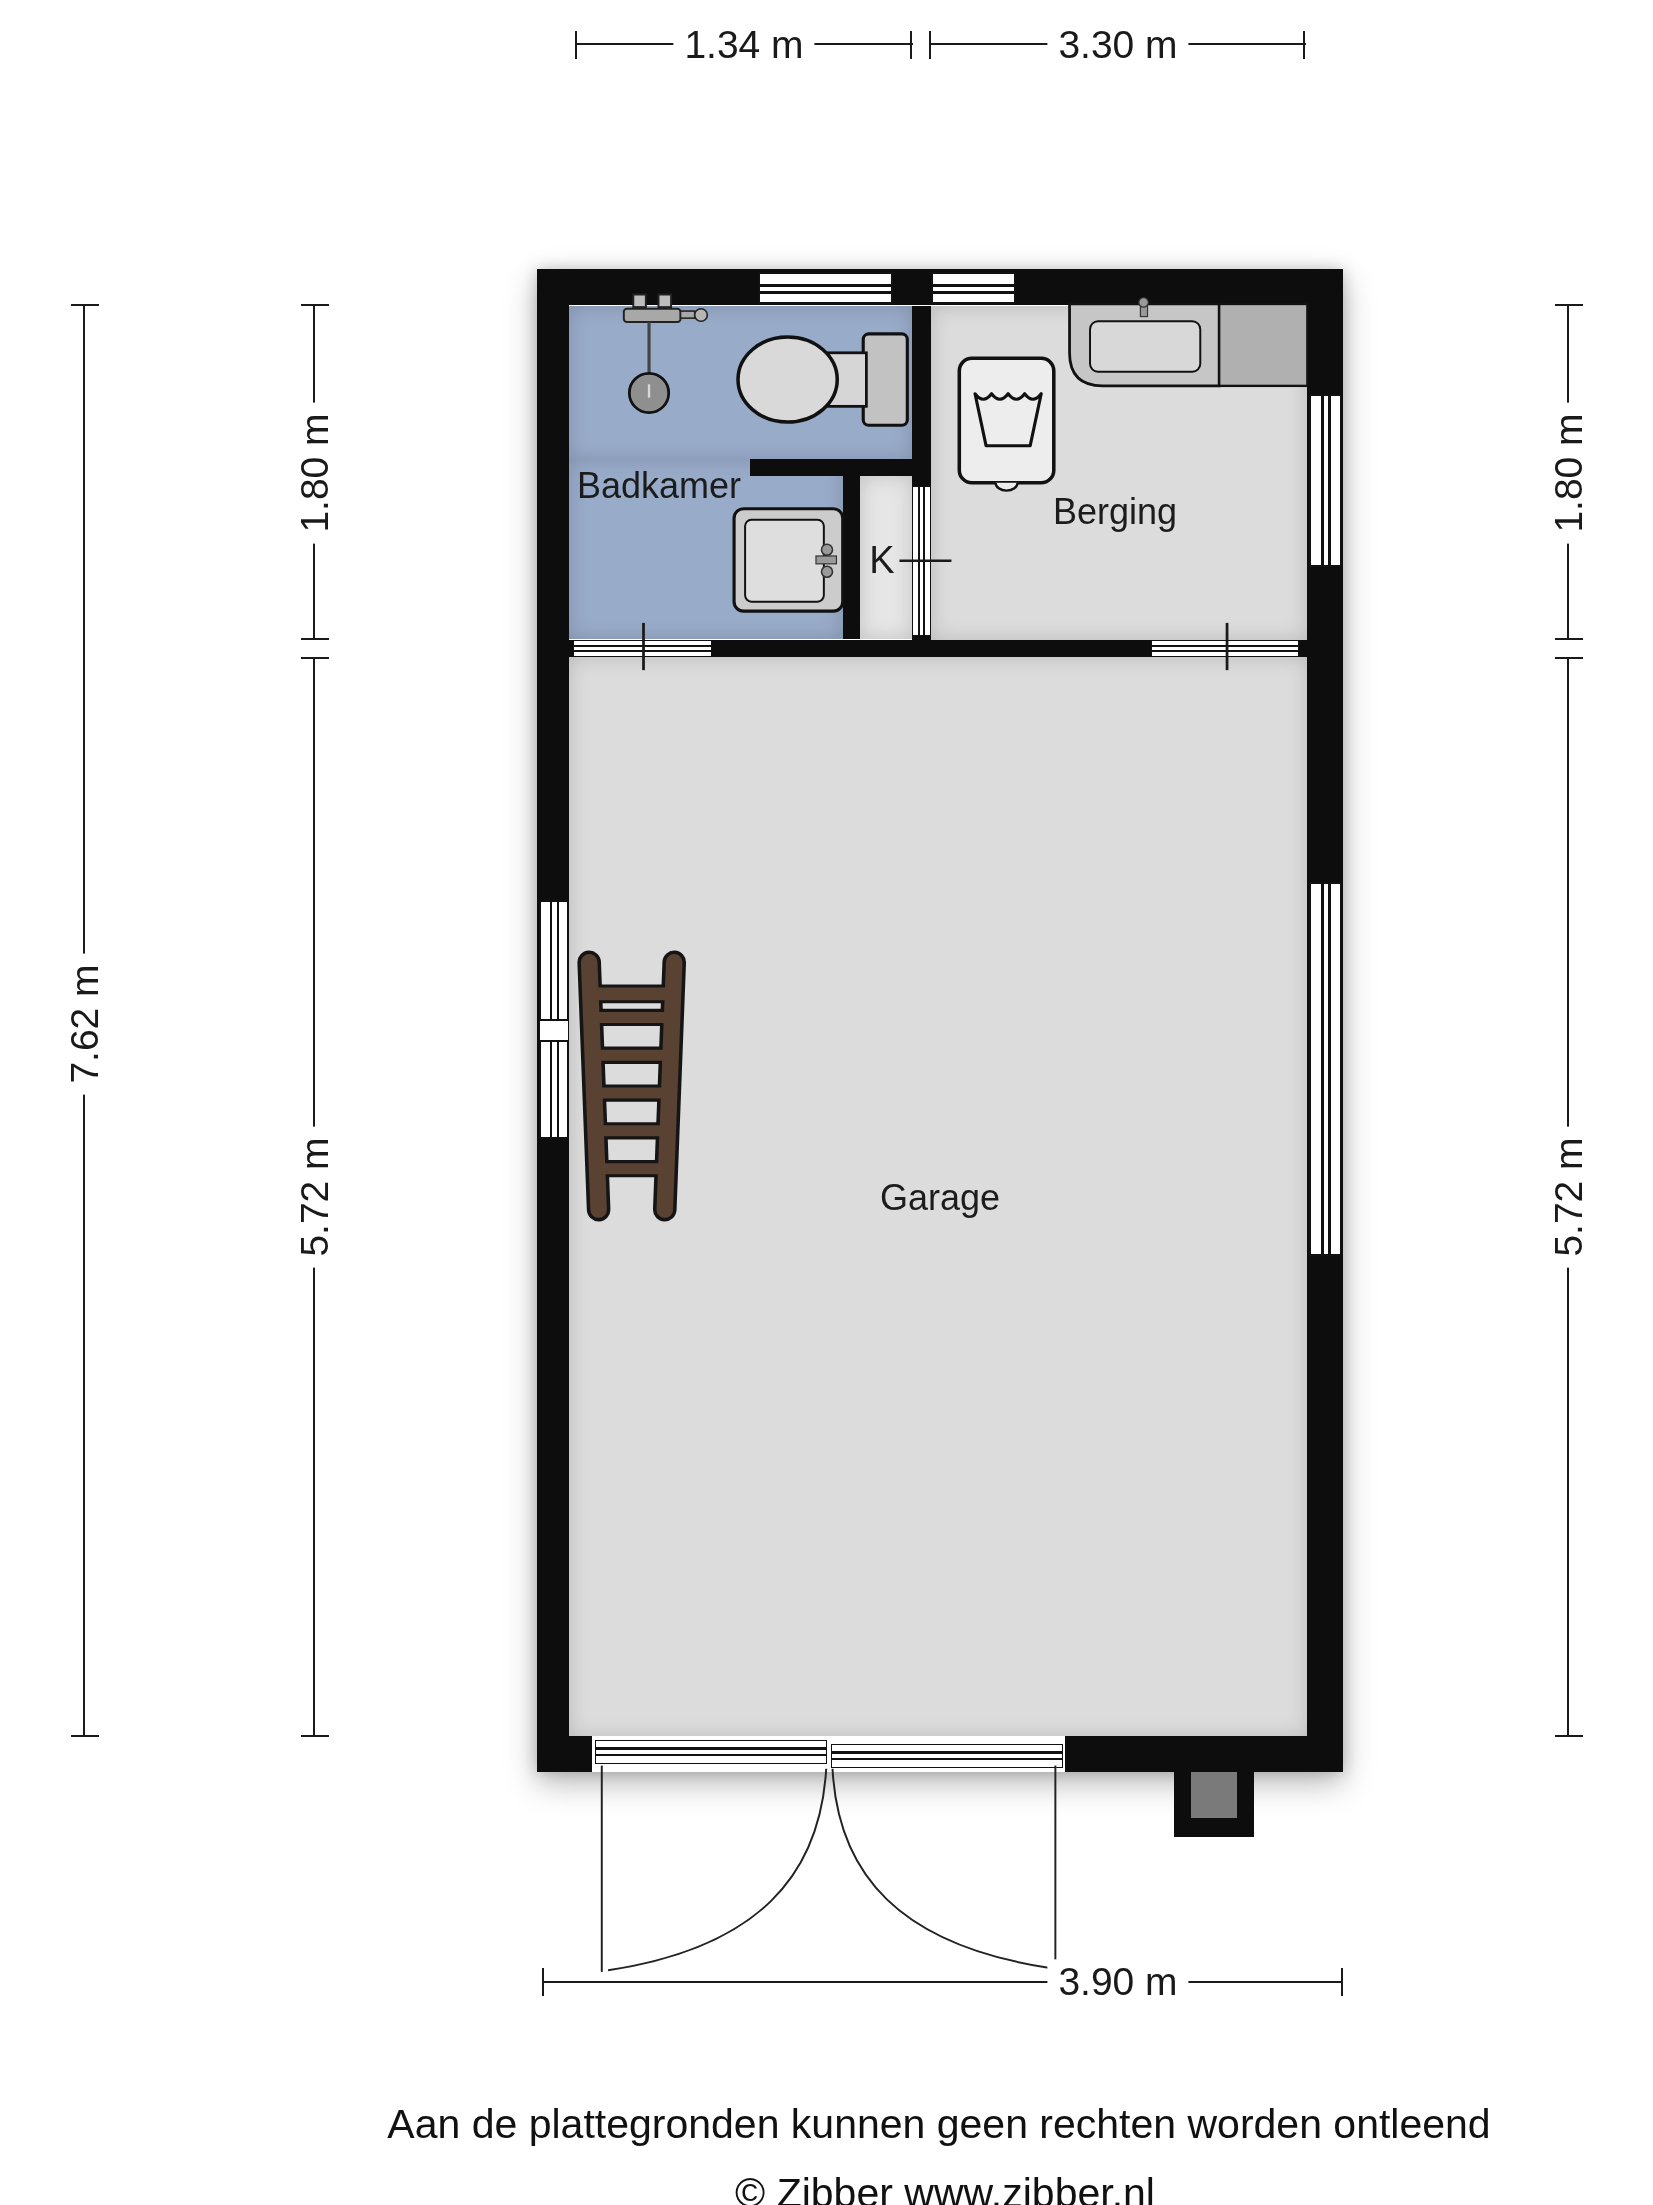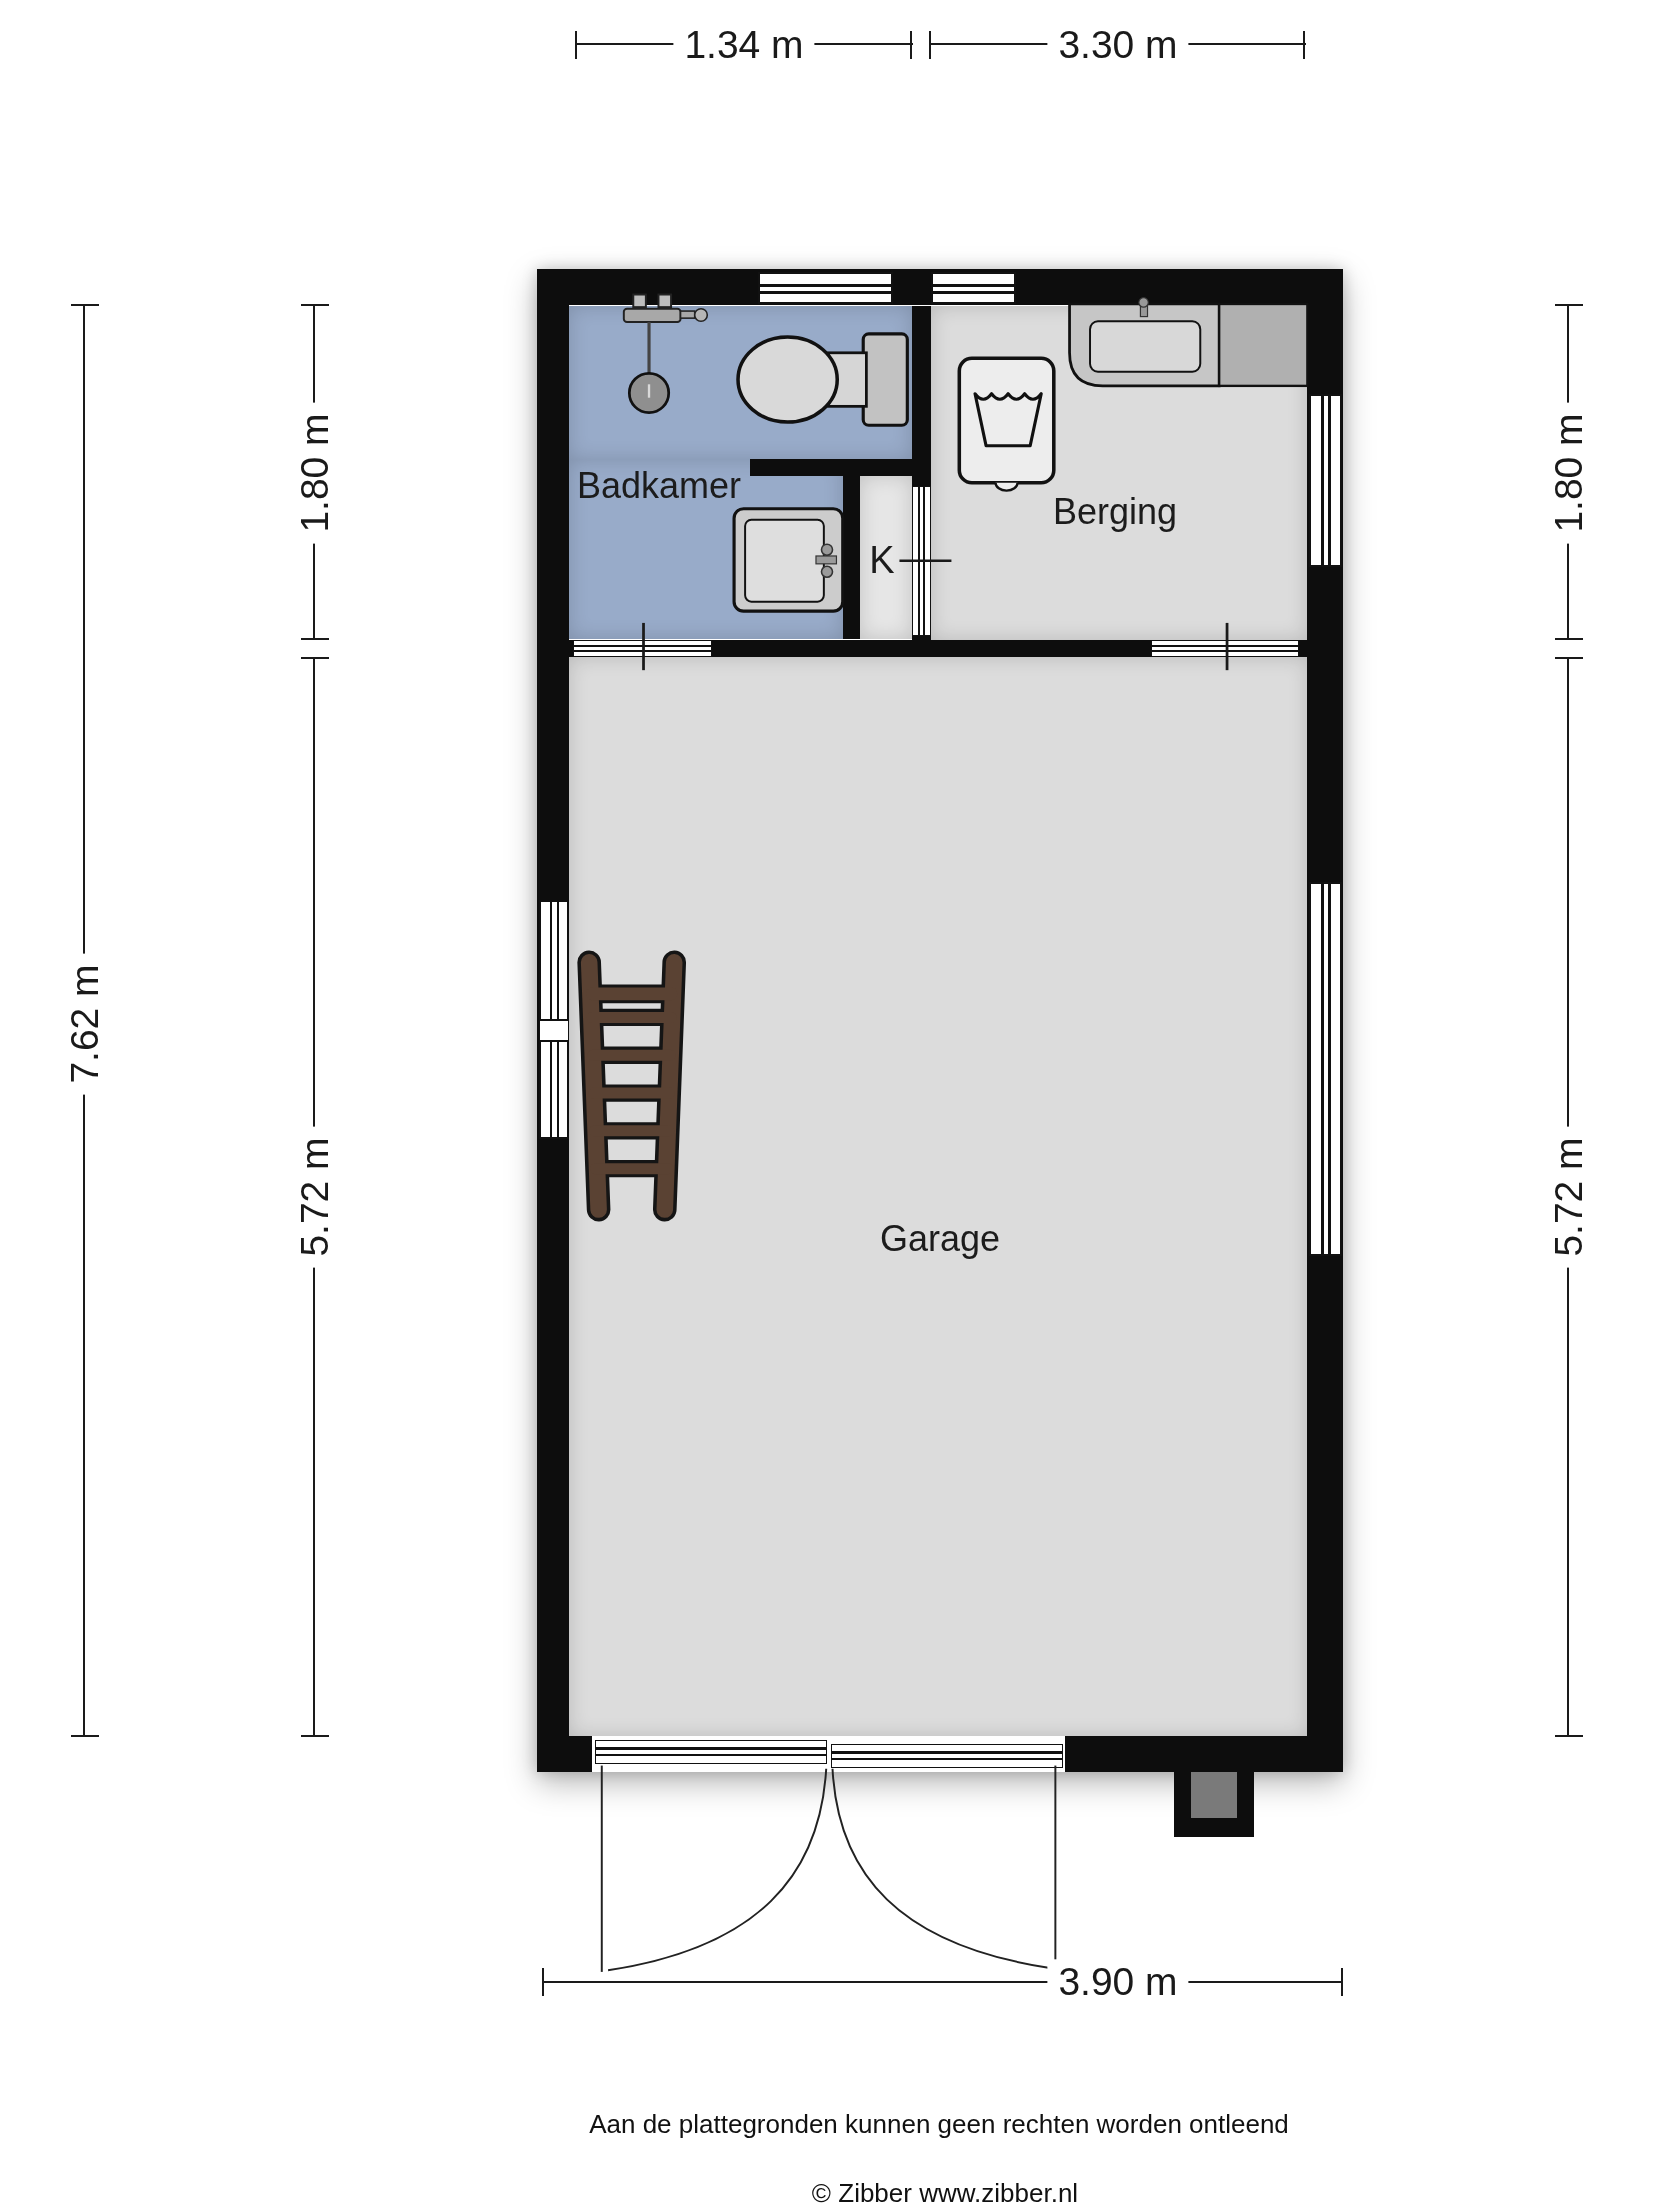--- a/index.html
+++ b/index.html
@@ -28,21 +28,21 @@
   .dim-v{position:absolute;width:2.4px;background:#1a1a1a;}
   .tick-v{position:absolute;width:2.4px;height:28px;background:#1a1a1a;}
   .tick-h{position:absolute;width:28px;height:2.4px;background:#1a1a1a;}
   .dim-label{position:absolute;font-size:39px;line-height:1;background:#fff;
              padding:3.2px 11px;white-space:nowrap;transform:translate(-50%,-50%);}
   .dim-label.rot{transform:translate(-50%,-50%) rotate(-90deg);}
   
   .room-label{position:absolute;font-size:36px;line-height:1;transform:translate(-50%,-50%);
               white-space:nowrap;color:#1c1c1c;}
   
-  .footer-line{position:absolute;font-size:26px;line-height:1;transform:translate(-50%,-50%);
+  .footer-line{position:absolute;font-size:41px;line-height:1;transform:translate(-50%,-50%);
                white-space:nowrap;color:#111;}
   svg{position:absolute;left:0;top:0;pointer-events:none;}
 </style>
 </head>
 <body>
 
 <div id="canvas">
 
   <div id="building-shadow"></div>
 
@@ -188,21 +188,21 @@
     <g stroke="#1a1a1a">
       <line x1="817" y1="791" x2="817" y2="851" stroke-width="3.5"></line>
       <line x1="1558" y1="791" x2="1558" y2="851" stroke-width="3.5"></line>
       <line x1="1142" y1="712" x2="1208" y2="712" stroke-width="3"></line>
     </g>
   </svg>
 
   <div class="room-label" style="left:659px;top:486px;">Badkamer</div>
   <div class="room-label" style="left:882px;top:560px;font-size:38px;">K</div>
   <div class="room-label" style="left:1115px;top:512px;">Berging</div>
-  <div class="room-label" style="left:940px;top:1198px;margin-top:41px;">Garage</div>
+  <div class="room-label" style="left:940px;top:1198px;">Garage</div>
 
   <div class="dim-h" style="left:577px;top:43px;width:336px;"></div>
   <div class="tick-v" style="left:575px;top:31px;"></div>
   <div class="tick-v" style="left:910px;top:31px;"></div>
   <div class="dim-label" style="left:744px;top:45px;">1.34 m</div>
 
   <div class="dim-h" style="left:931px;top:43px;width:375px;"></div>
   <div class="tick-v" style="left:929px;top:31px;"></div>
   <div class="tick-v" style="left:1303px;top:31px;"></div>
   <div class="dim-label" style="left:1118px;top:45px;">3.30 m</div>

